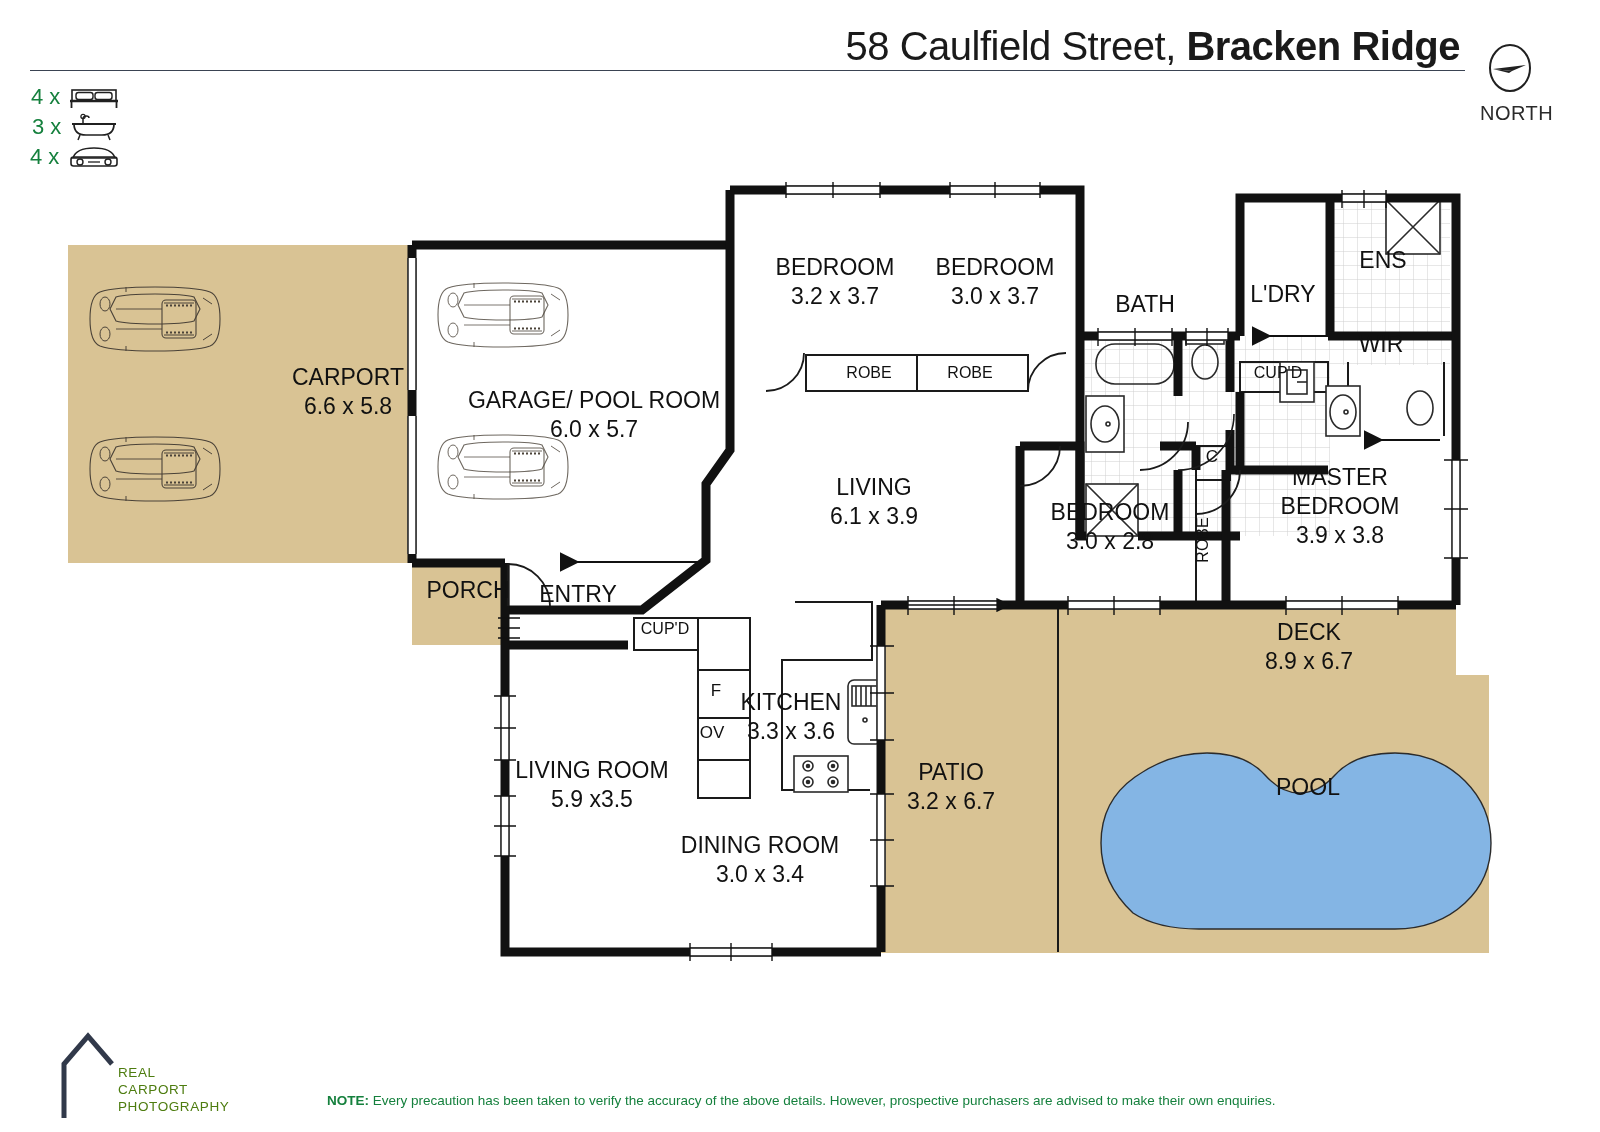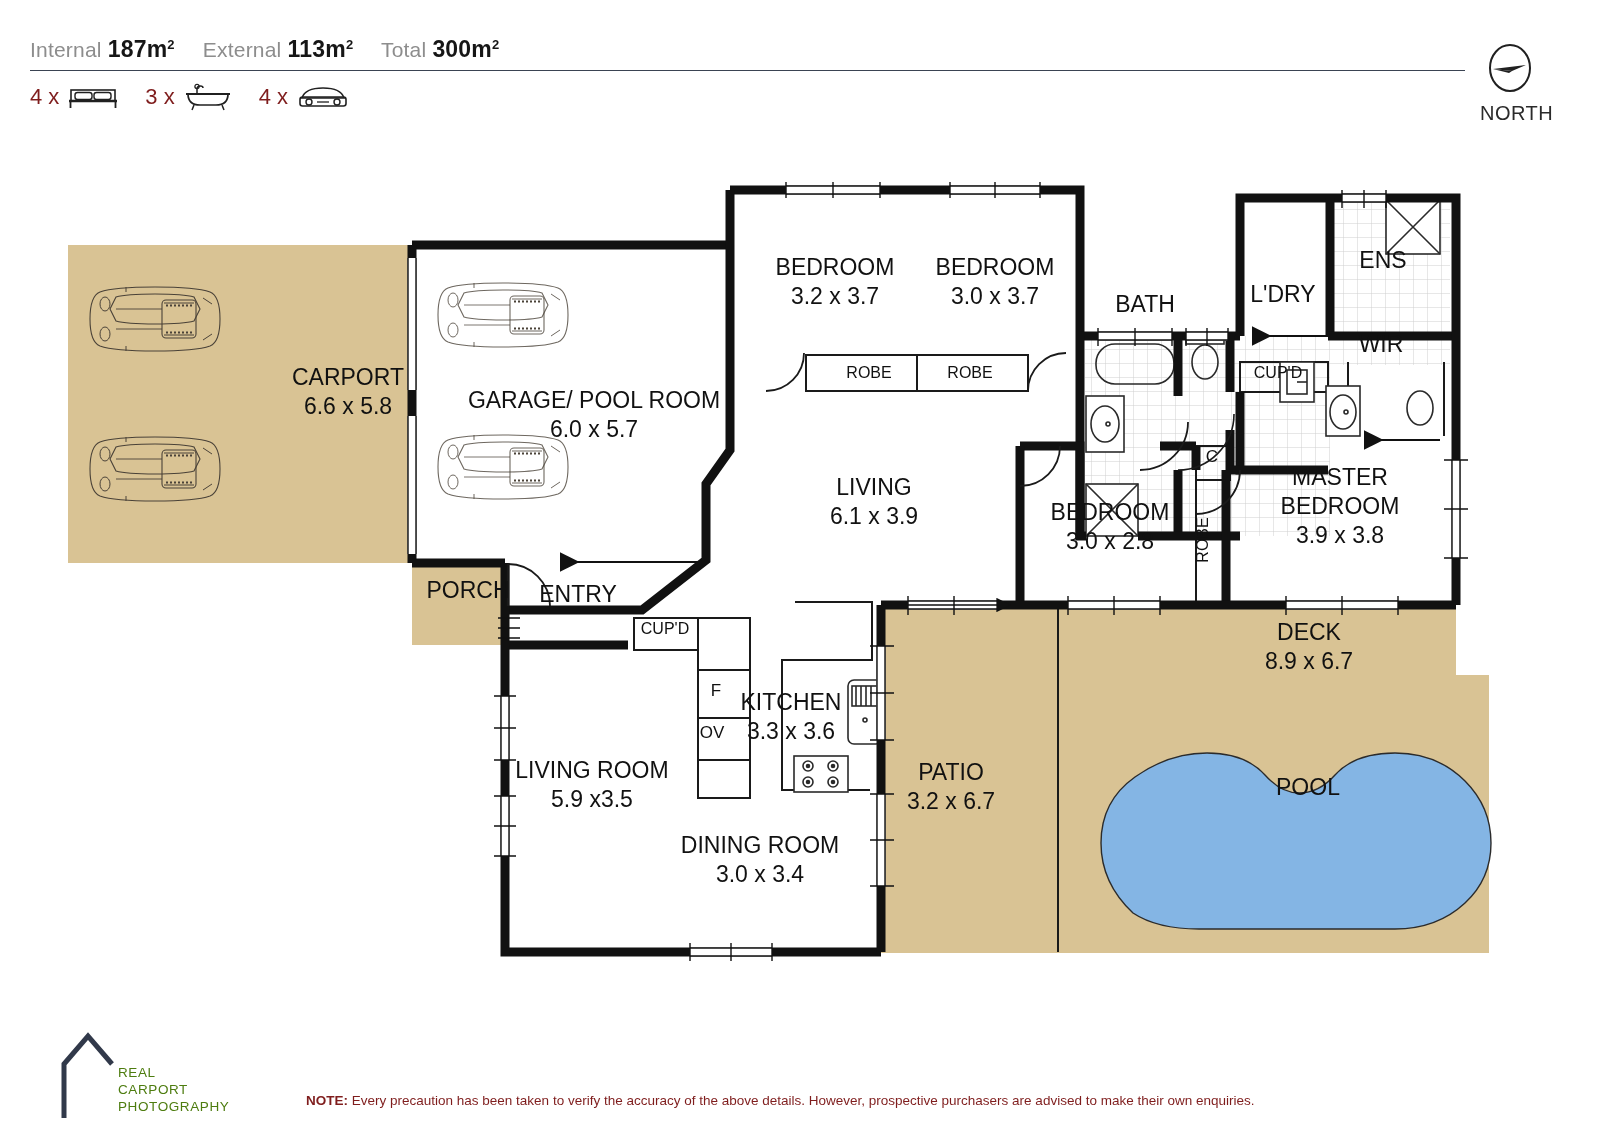--- a/index.html
+++ b/index.html
@@ -7,55 +7,47 @@
        font-family:"Liberation Sans","DejaVu Sans",sans-serif;color:#1a1a1a;}
 
   
   #header{position:absolute;left:0;top:0;width:1600px;height:140px;}
   #stats-line{position:absolute;left:30px;top:36px;font-size:21px;color:#8d8d8d;white-space:nowrap;letter-spacing:.2px;}
   #stats-line .v{color:#161616;font-weight:bold;font-size:23px;}
   #stats-line .sup{font-size:13px;vertical-align:super;}
   #stats-line .gap{display:inline-block;width:22px;}
   #header-rule{position:absolute;left:30px;top:70px;width:1435px;height:1px;background:#3a4352;}
 
-  #icon-row{position:absolute;left:30px;top:82px;display:flex;align-items:center;font-size:22px;color:#7f1d1d;}
+  #icon-row{position:absolute;left:30px;top:82px;display:flex;align-items:center;font-size:22px;color:#15803d;flex-direction:column;}
   #icon-row .grp{display:flex;align-items:center;margin-right:26px;}
   #icon-row .num{margin-right:8px;}
 
   #title{position:absolute;right:140px;top:24px;font-size:40px;white-space:nowrap;letter-spacing:-.5px;}
   #title .street{font-weight:normal;}
   #title .suburb{font-weight:bold;}
 
   #compass{position:absolute;right:60px;top:40px;width:60px;text-align:center;}
   #compass .lbl{font-size:20px;color:#2b2b2b;letter-spacing:.5px;margin-top:2px;}
 
   
   #plan{position:absolute;left:0;top:140px;width:1600px;height:880px;}
   #plan svg{display:block;}
 
   
   #footer{position:absolute;left:0;top:1010px;width:1600px;height:122px;}
   #logo{position:absolute;left:58px;top:12px;width:190px;height:100px;}
   #logo .txt{position:absolute;left:60px;top:42px;font-size:13.5px;line-height:17px;color:#4d7c0f;letter-spacing:.6px;}
-  #note{position:absolute;left:306px;top:83px;font-size:13.5px;color:#7f1d1d;white-space:nowrap;}
+  #note{position:absolute;left:327px;top:83px;font-size:13.5px;color:#15803d;white-space:nowrap;}
   #note b{font-weight:bold;}
 </style>
 </head>
 <body>
 
 <div id="header">
 
-  <div id="stats-line">
-    <span>Internal</span>
-    <span class="v">187m</span><span class="v sup">2</span><span class="gap"></span>
-    <span>External</span>
-    <span class="v">113m</span><span class="v sup">2</span><span class="gap"></span>
-    <span>Total</span>
-    <span class="v">300m</span><span class="v sup">2</span>
-  </div>
 
   <div id="header-rule"></div>
 
   <div id="icon-row">
     <div class="grp">
       <span class="num">4 x</span>
       <svg width="52" height="30" viewBox="0 0 52 30">
         <rect x="4" y="8" width="44" height="11" fill="none" stroke="#202020" stroke-width="1.6"></rect>
         <rect x="8" y="10.5" width="17" height="7" rx="2.5" fill="none" stroke="#202020" stroke-width="1.4"></rect>
         <rect x="27" y="10.5" width="17" height="7" rx="2.5" fill="none" stroke="#202020" stroke-width="1.4"></rect>
@@ -80,20 +72,23 @@
       <svg width="54" height="30" viewBox="0 0 54 30">
         <path d="M6 16 Q9 6 27 6 Q45 6 48 16 Z" fill="none" stroke="#202020" stroke-width="1.6"></path>
         <rect x="4" y="15" width="46" height="9" rx="2.5" fill="none" stroke="#202020" stroke-width="1.6"></rect>
         <circle cx="13" cy="20" r="3" fill="none" stroke="#202020" stroke-width="1.4"></circle>
         <circle cx="41" cy="20" r="3" fill="none" stroke="#202020" stroke-width="1.4"></circle>
         <line x1="21" y1="20" x2="33" y2="20" stroke="#202020" stroke-width="1.3"></line>
       </svg>
     </div>
   </div>
 
+  <div id="title">
+    <span class="street">58 Caulfield Street, </span><span class="suburb">Bracken Ridge</span>
+  </div>
 
   <div id="compass">
     <svg width="56" height="56" viewBox="0 0 56 56">
       <ellipse cx="28" cy="28" rx="20" ry="23" fill="none" stroke="#202020" stroke-width="2"></ellipse>
       <path d="M11 29 L44 25 L30 31 Z" fill="#202020"></path>
       <path d="M11 29 L30 31 L27 33 Z" fill="#202020"></path>
     </svg>
     <div class="lbl">NORTH</div>
   </div>
 </div>

